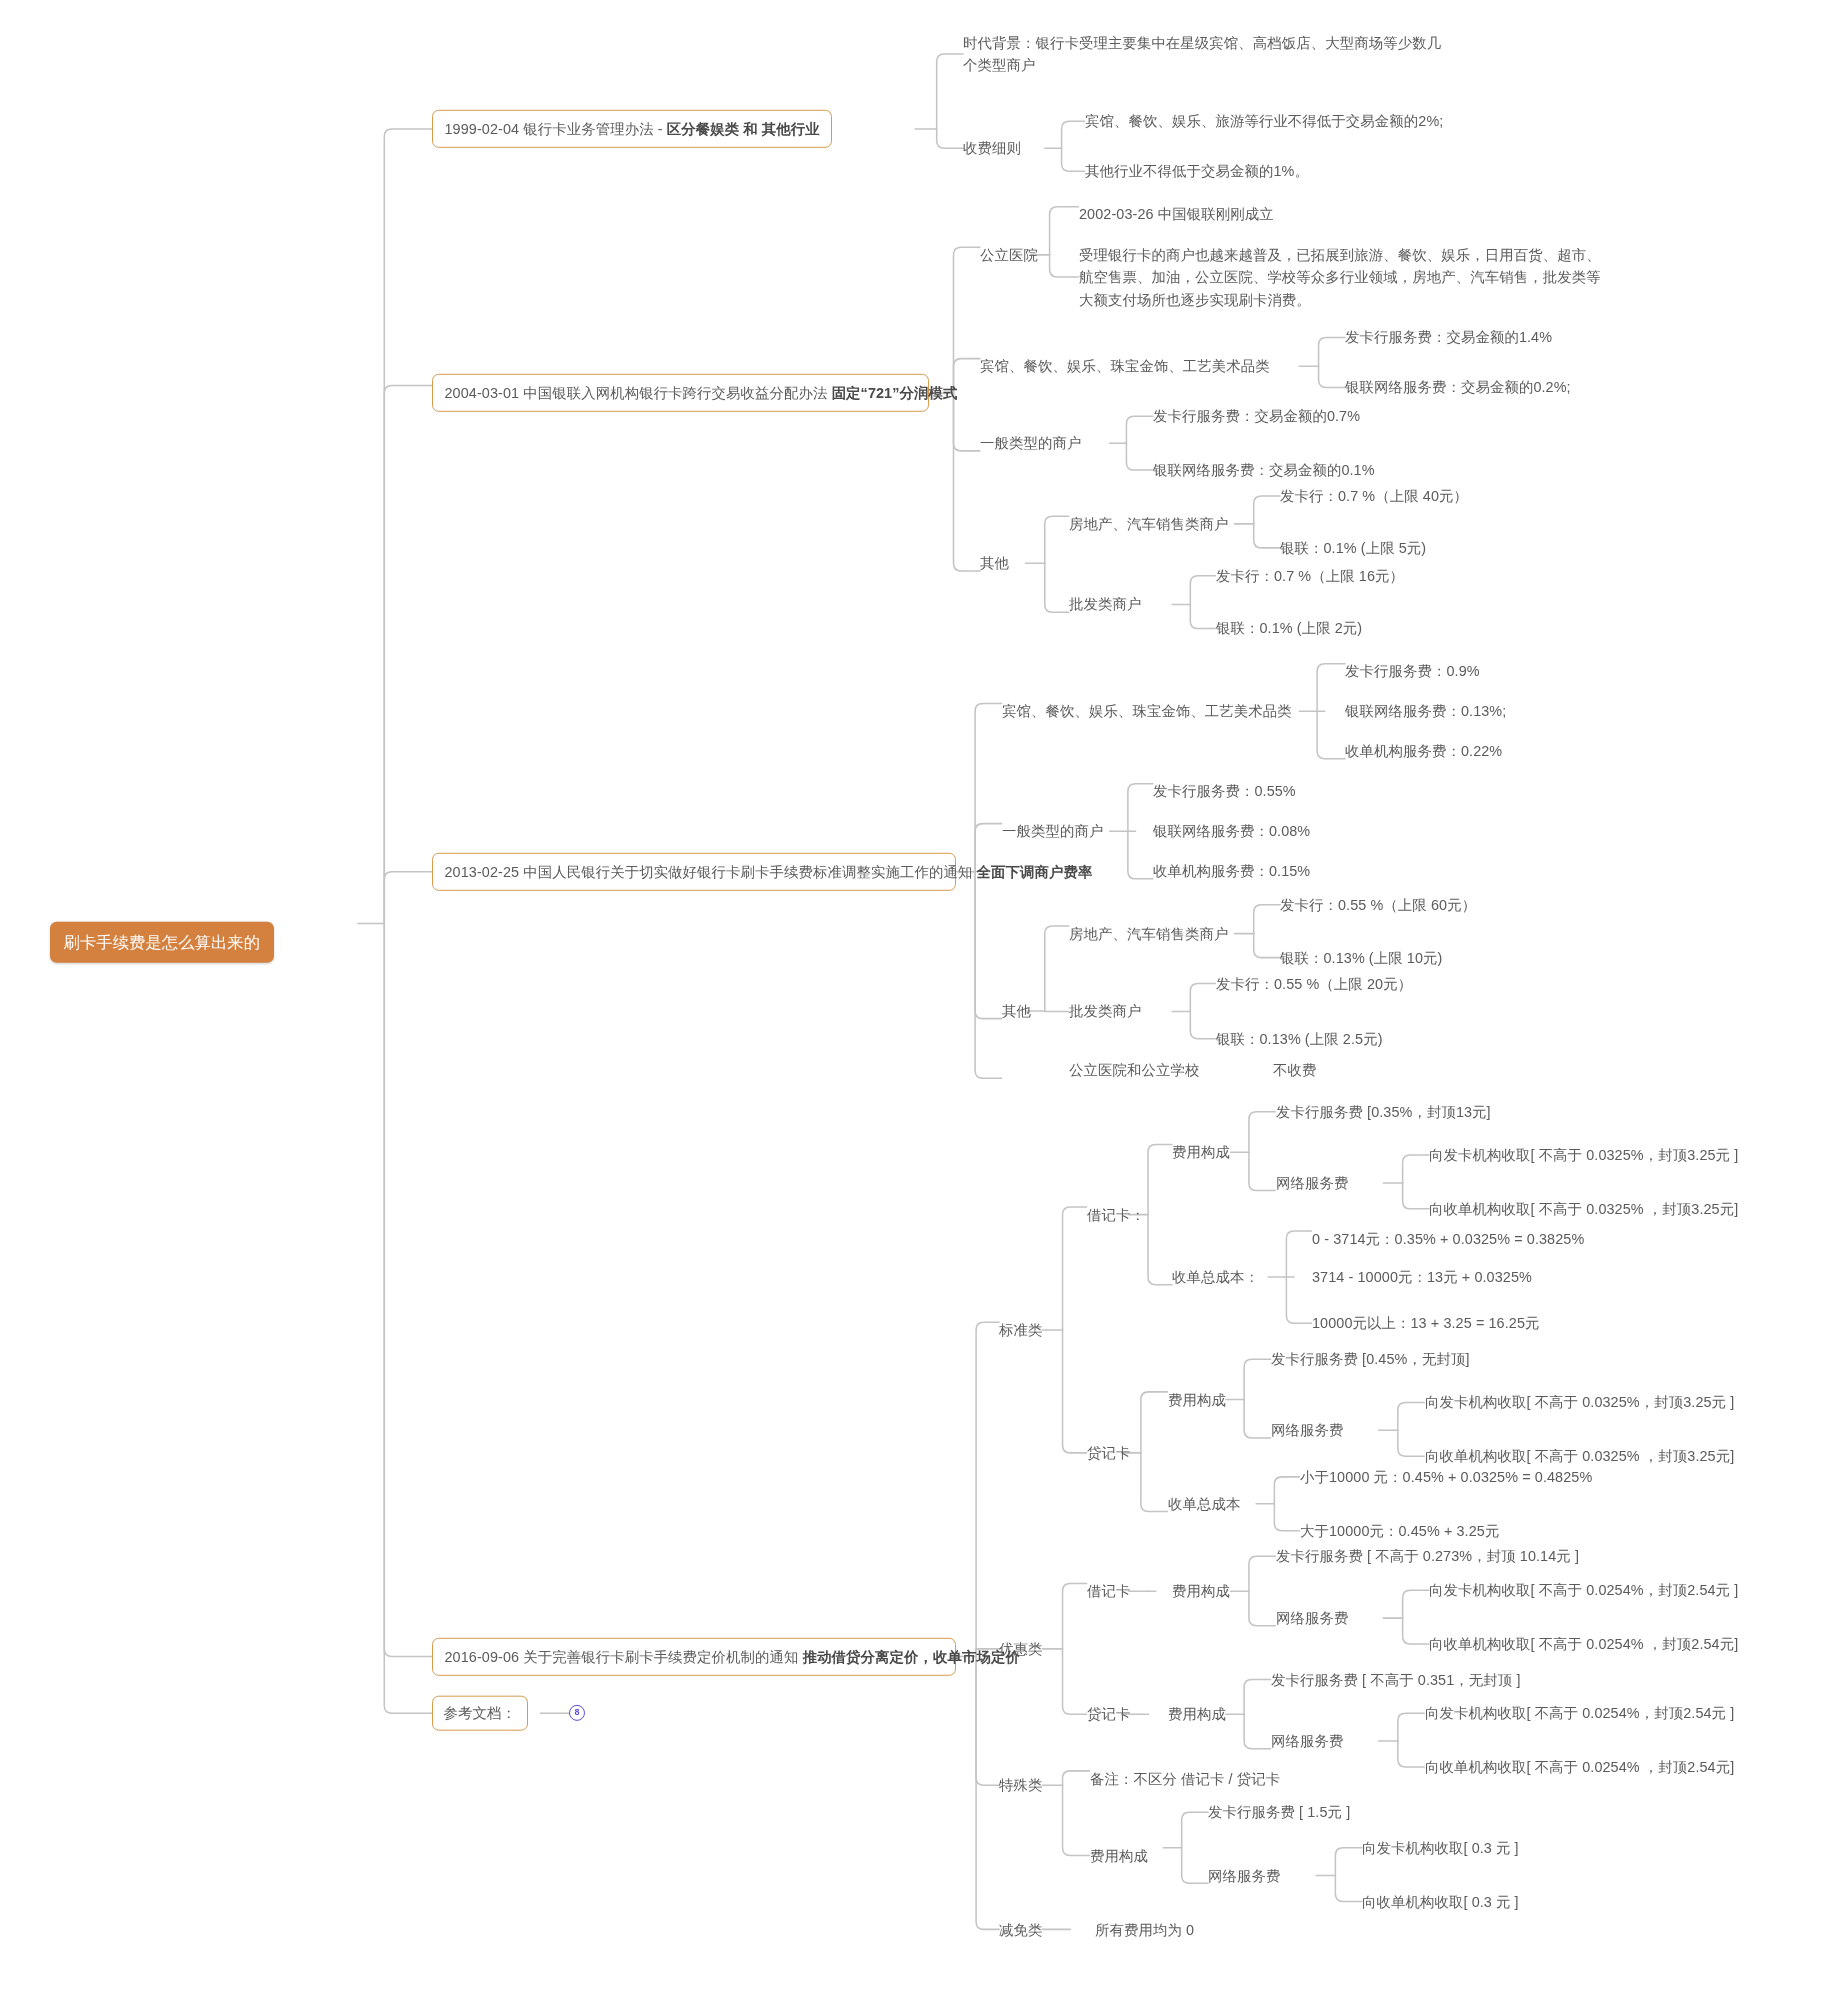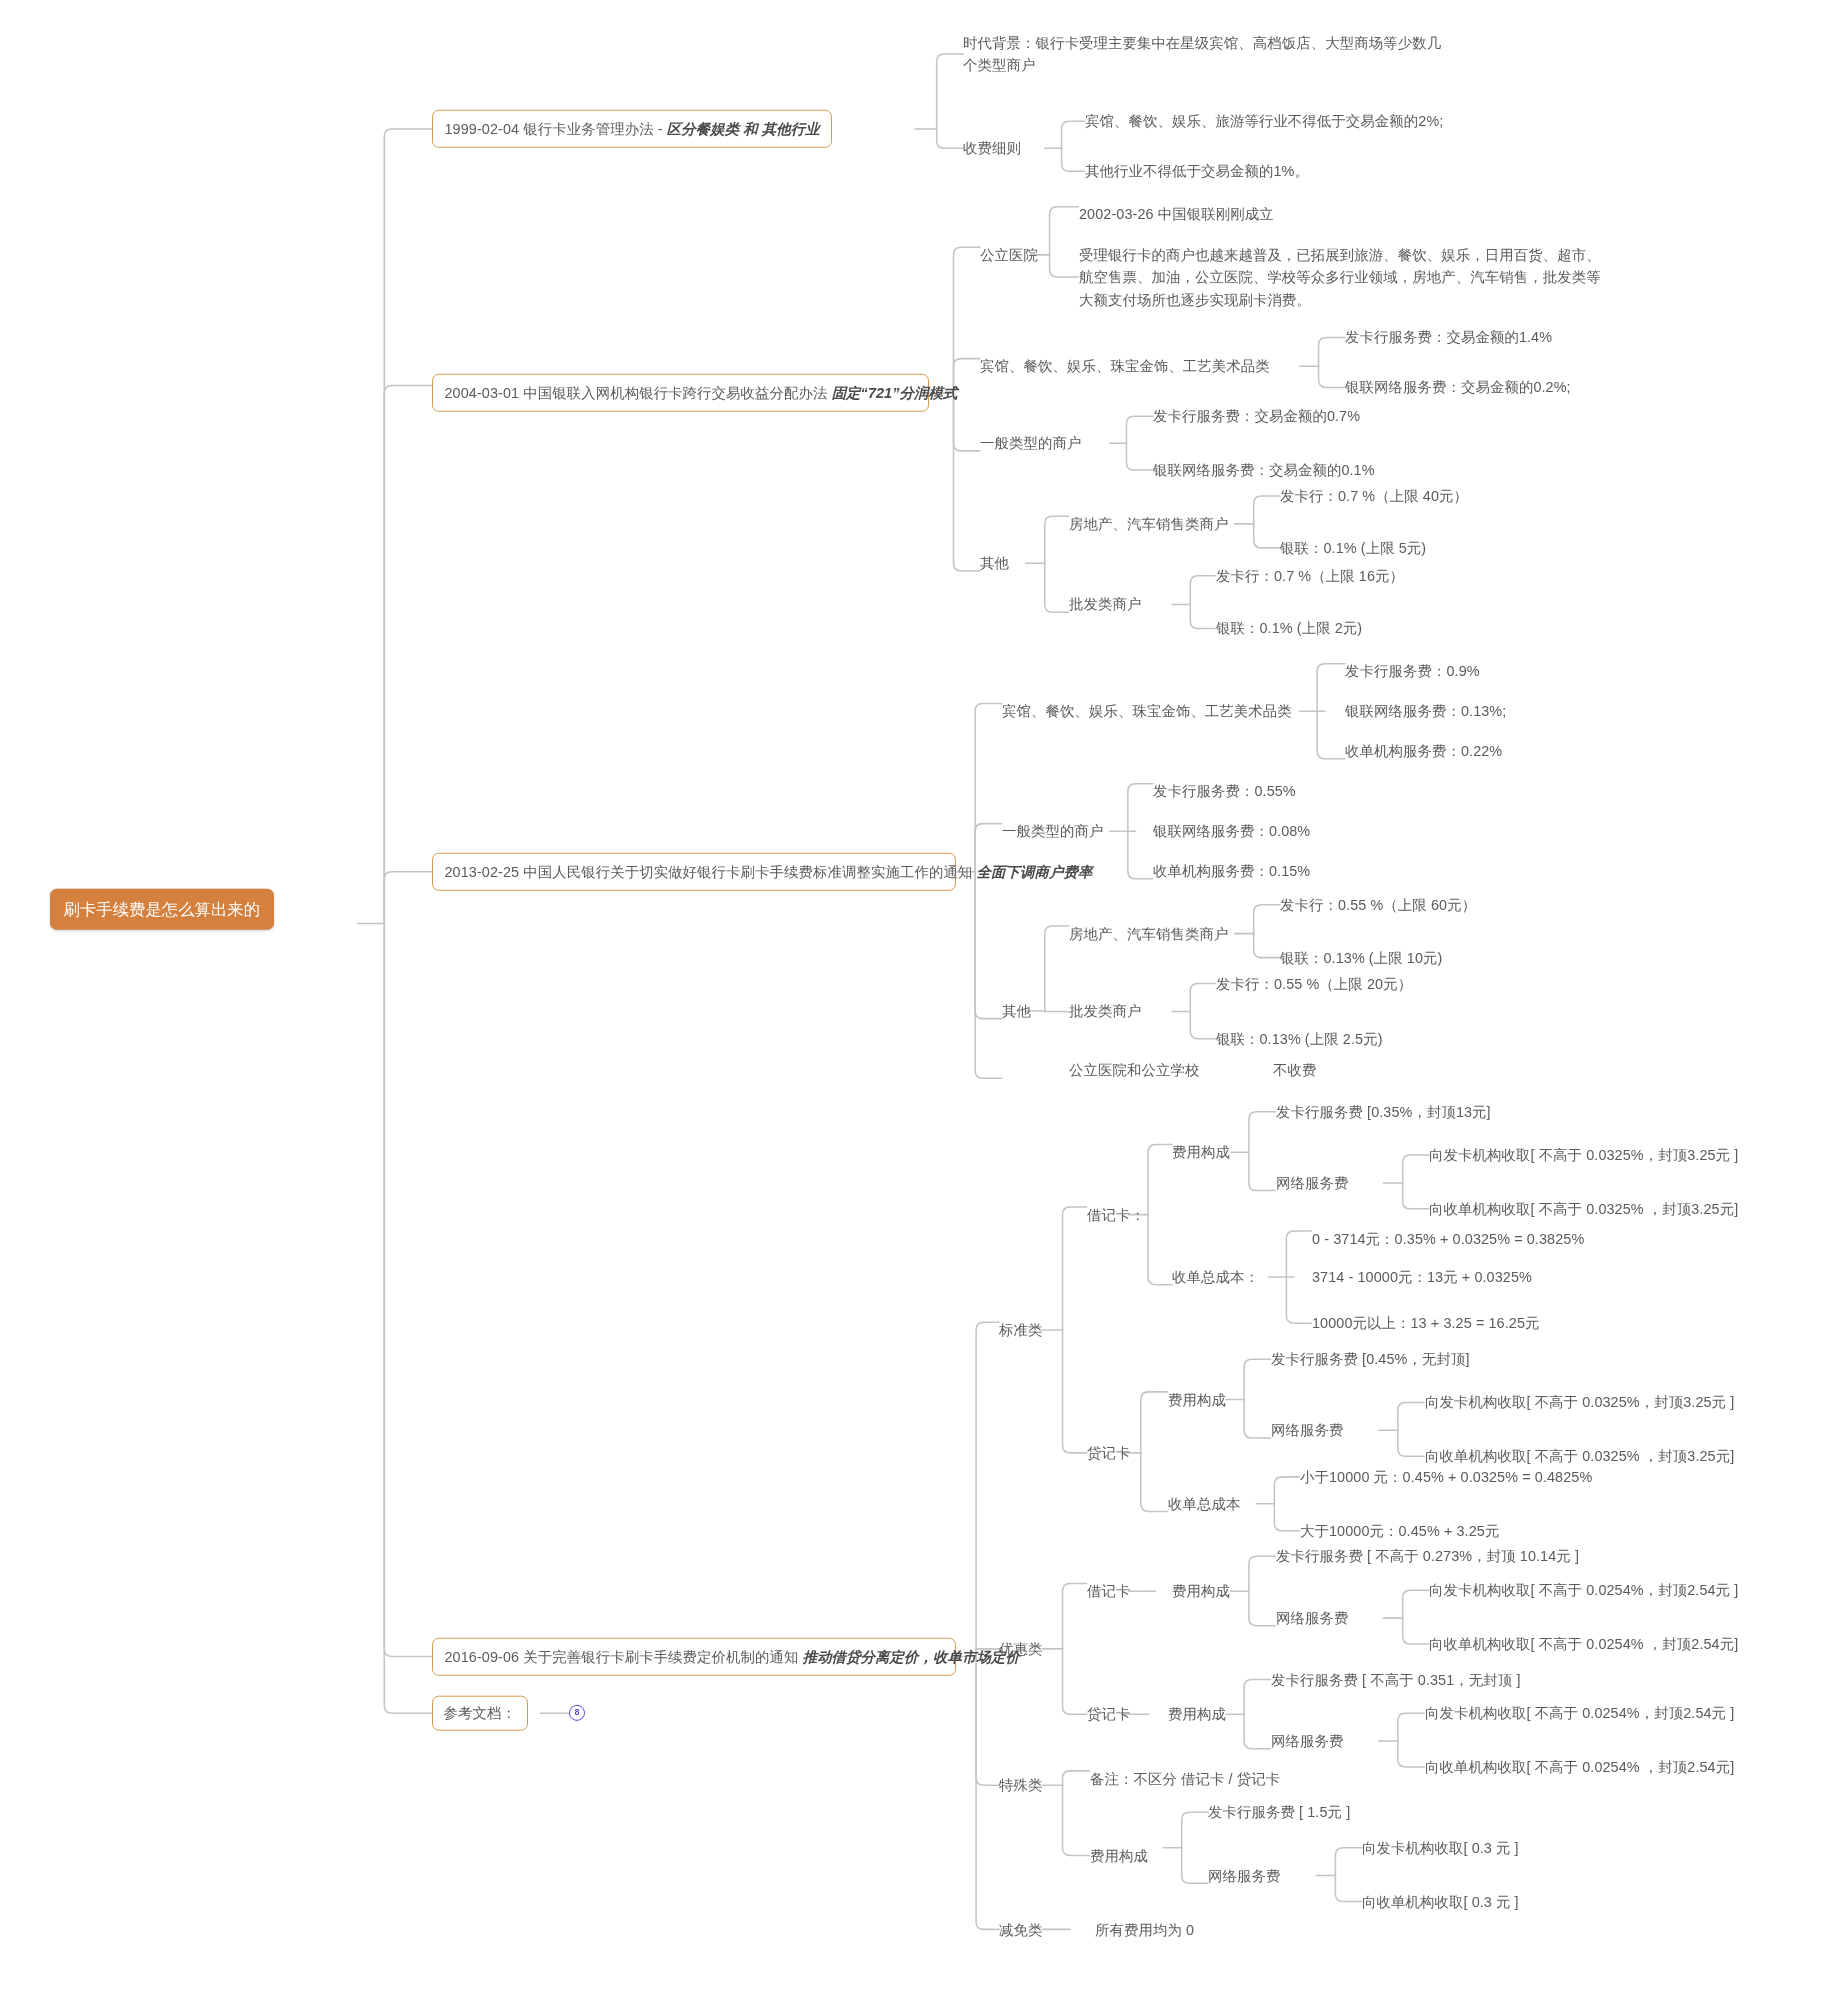--- a/index.html
+++ b/index.html
@@ -28,33 +28,34 @@
 
   
   .root {
     background:#d4813f;
     color:#ffffff;
     border-radius:6.7px;
     padding:7.7px 13.5px;
     font-size:16.3px;
     font-weight:400;
     box-shadow:0 1px 2.4px rgba(0,0,0,.18);
+    margin-top:33px;
   }
 
   
   .topic {
     border:1px solid #d79b4e;
     border-radius:6.7px;
     background:#ffffff;
     padding:6.7px 11.5px;
     font-size:14.4px;
     line-height:1.6;
     color:#5b5b5b;
   }
-  .topic b { font-weight:700; color:#4a4a4a;font-style:italic; }
+  .topic b { font-weight:700; color:#4a4a4a; }
 
   .ref-badge {
     display:inline-flex; align-items:center; justify-content:center;
     width:16.3px; height:16.3px; border-radius:50%;
     border:1px solid #5b4ed6; color:#5b4ed6;
     font-size:9px; font-weight:700;
     background:#fff;
   }
 </style>
 </head>

